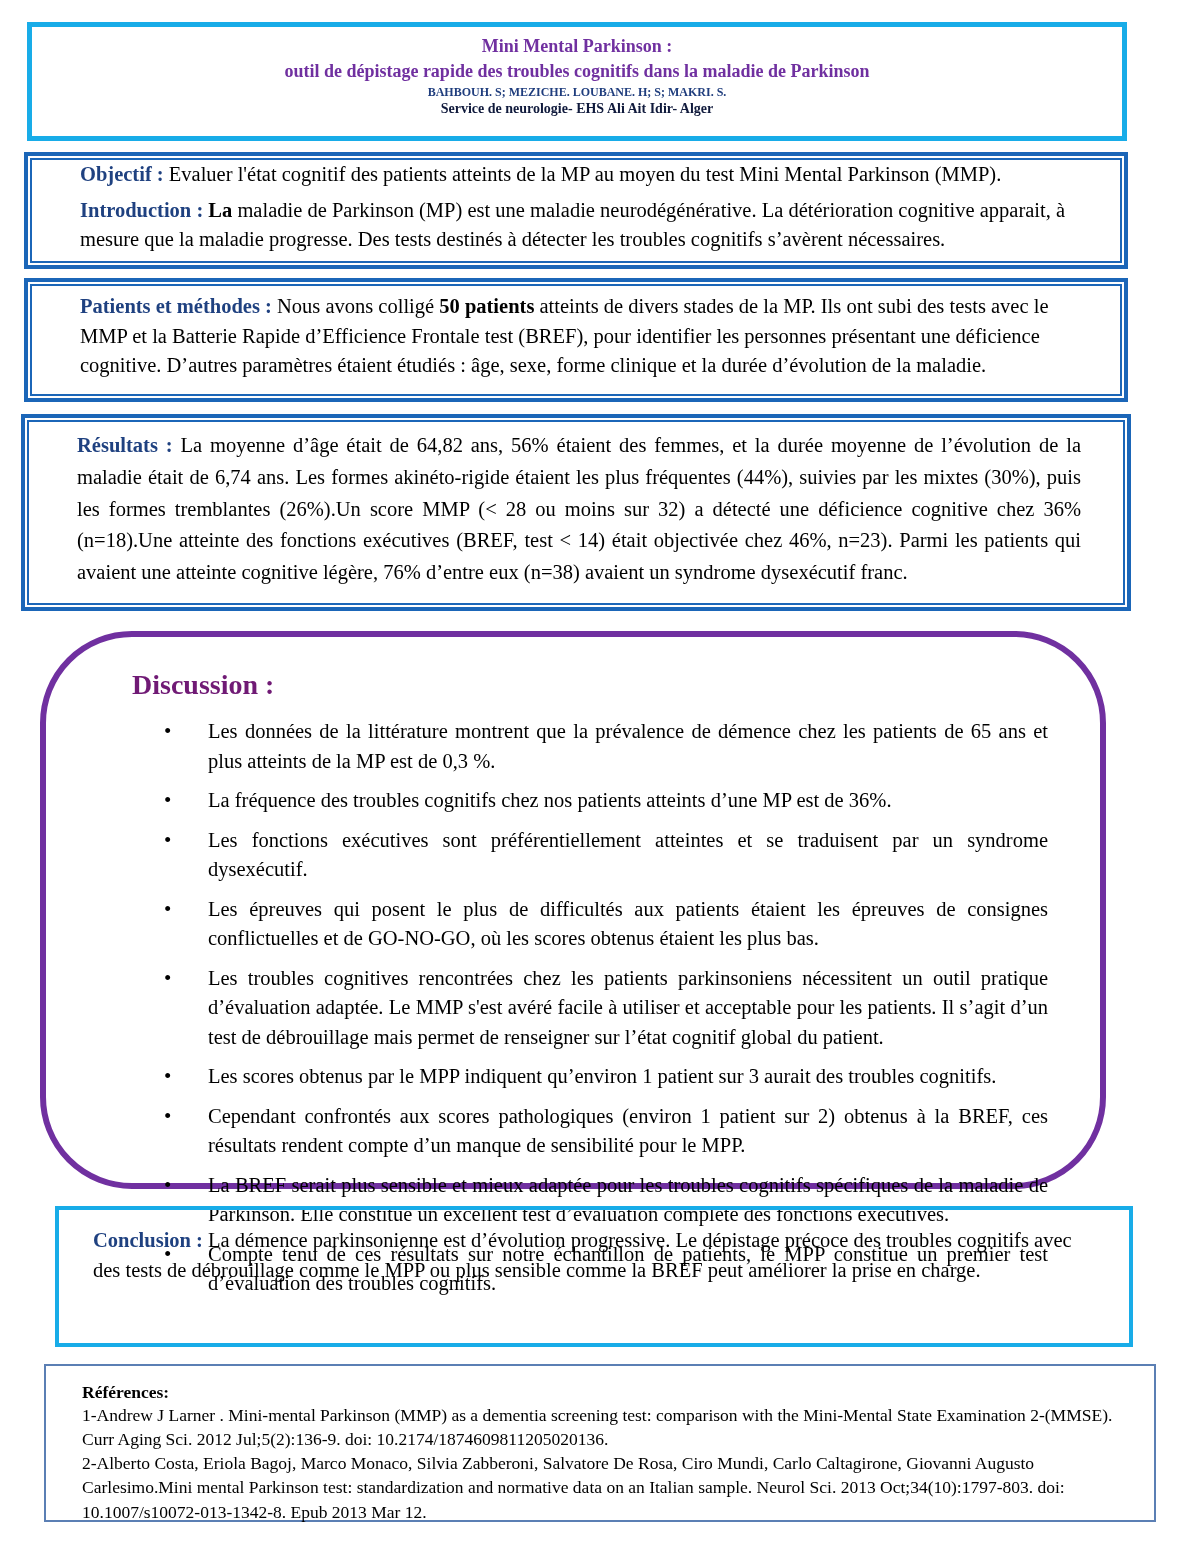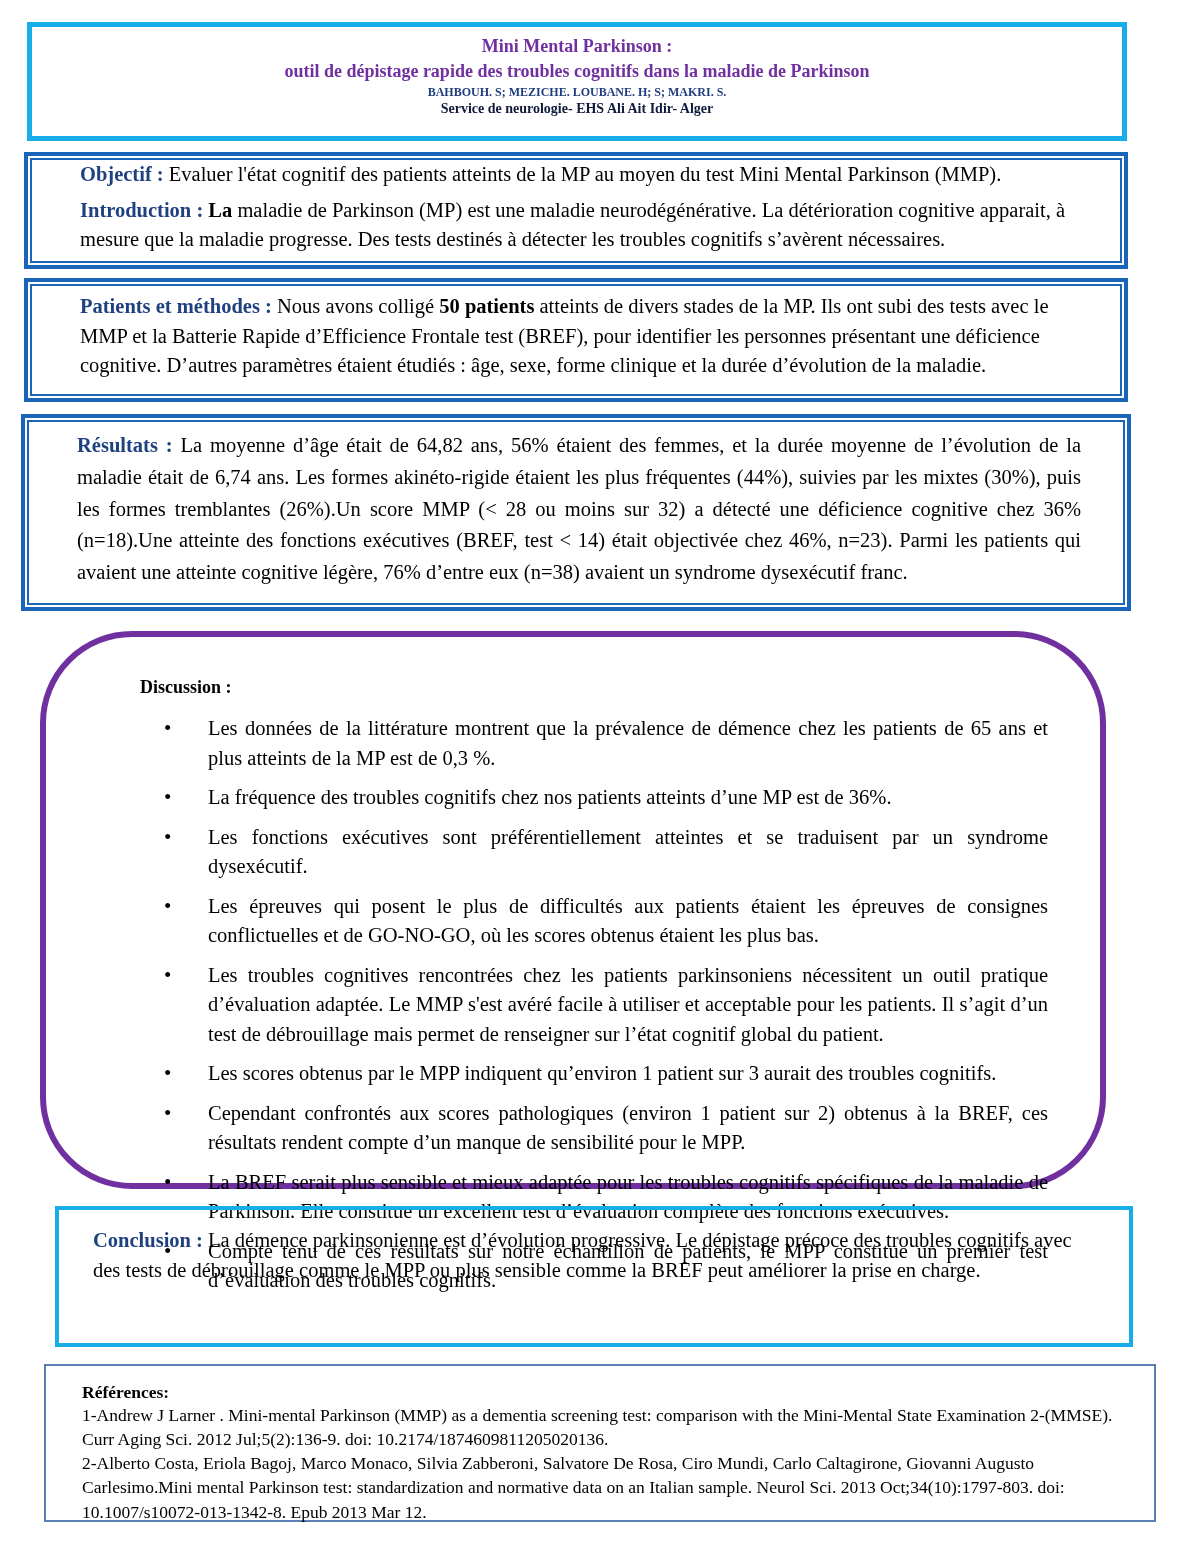--- a/index.html
+++ b/index.html
@@ -30,21 +30,21 @@
   .intro-box     { left:24px; top:152px; width:1104px; height:117px; }
   .patients-box  { left:24px; top:278px; width:1104px; height:124px; }
   .resultats-box { left:21px; top:414px; width:1110px; height:197px; }
   .resultats-box .box-text { text-align:justify; line-height:1.55; padding-top:8px; }
 
   
   .discussion-box {
     position:absolute; left:40px; top:631px; width:1066px; height:558px;
     border:6px solid #7030a0; border-radius:92px; padding:24px 52px 0 78px;
   }
-  .disc-heading { font-size:18px; font-weight:bold; color:#000000; margin:16px; }
+  .disc-heading { font-size:28px; font-weight:bold; color:#701a75; margin:8px; }
   ul.bullets { list-style:none; margin:16px 0 0 0; padding:0 0 0 40px; }
   ul.bullets li {
     position:relative; padding-left:44px; margin-bottom:10px;
     font-size:20.5px; line-height:1.44; text-align:justify;
   }
   ul.bullets li::before {
     content:"\2022"; position:absolute; left:0; top:-1px; font-size:21px; color:#000;
   }
 
   

